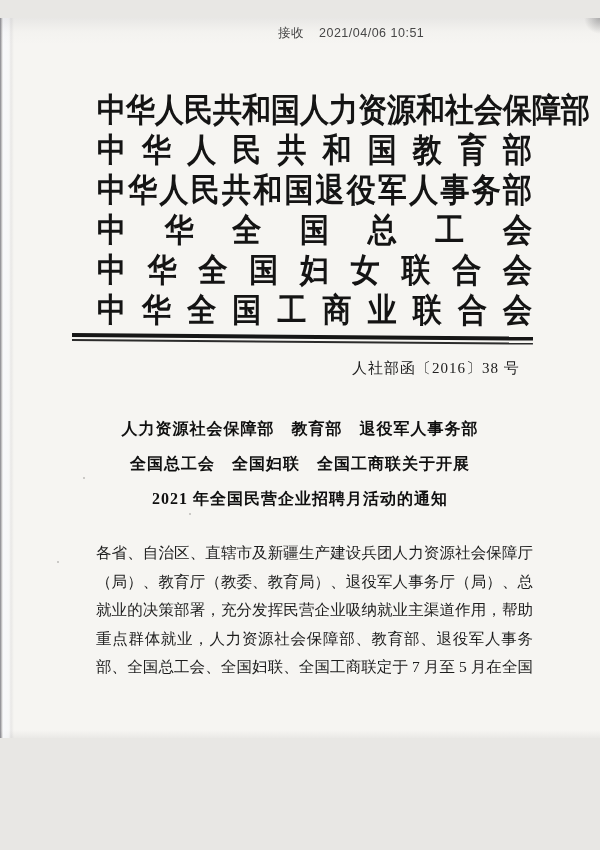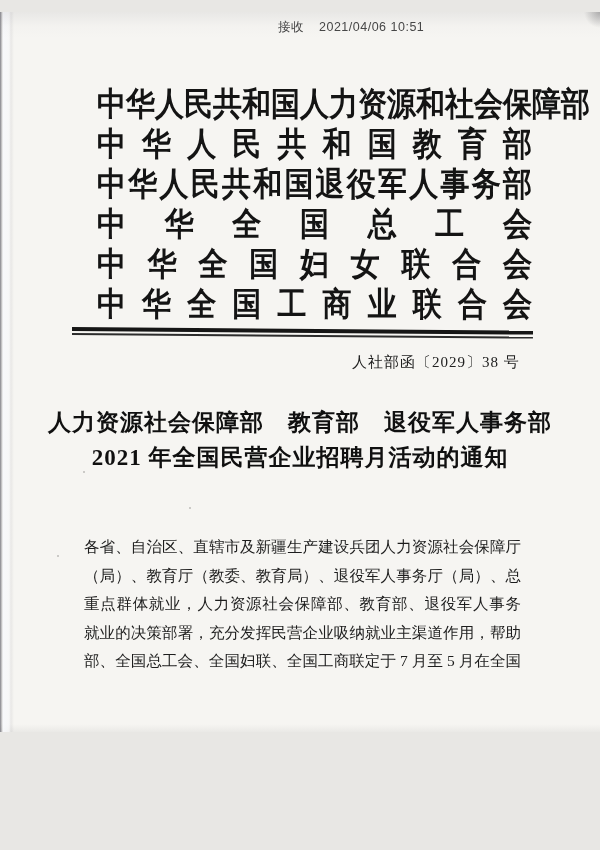--- a/index.html
+++ b/index.html
@@ -1,20 +1,20 @@
 <!DOCTYPE html>
 <html><head>
 <meta charset="utf-8">
 <style>
   html, body { margin: 0; padding: 0; background: #e8e7e4; }
   .page {
     position: relative;
     width: 600px;
     height: 720px;
-    margin: 12px auto;
+    margin: 18px auto;
     overflow: hidden;
     font-family: "Liberation Serif", "DejaVu Serif", serif;
     background-color: #f6f5f2;
     background-image:
       radial-gradient(circle at 600px 0px, rgba(30,30,35,0.30), rgba(30,30,35,0) 16px),
       linear-gradient(180deg, rgba(110,110,118,0.10) 0, rgba(110,110,118,0.02) 14px, rgba(0,0,0,0) 26px),
       linear-gradient(90deg, rgba(35,35,50,0.55) 0, rgba(35,35,50,0.15) 2px, rgba(248,249,252,0.9) 3px, rgba(248,249,252,0.55) 9px, rgba(60,60,80,0.07) 11px, rgba(0,0,0,0) 14px),
       linear-gradient(0deg, rgba(40,40,40,0.06) 0, rgba(0,0,0,0) 8px);
   }
   
@@ -51,23 +51,23 @@
 
   .doc-number {
     position: absolute; left: 352px; top: 341px;
     font-size: 15px; color: #202020; letter-spacing: 1px; white-space: nowrap;
   }
 
   .title {
     position: absolute; left: 0; top: 393px; width: 600px;
     text-align: center; font-weight: bold; color: #101010;
   }
-  .title-line { font-size: 23px; line-height: 35px; letter-spacing: 1px; white-space: nowrap; }
+  .title-line { font-size: 16px; line-height: 35px; letter-spacing: 1px; white-space: nowrap; }
 
-  .body-block { position: absolute; left: 84px; top: 521px; width: 437px; color: #1d1d1d; }
+  .body-block { position: absolute; left: 96px; top: 521px; width: 437px; color: #1d1d1d; }
   .b-line {
     height: 28.6px; line-height: 28.6px; font-size: 15.5px;
     text-align: justify; text-align-last: justify; overflow: hidden;
   }
   .b-line.short  { text-align-last: left; letter-spacing: 2px; }
   .b-line.indent { padding-left: 31px; }
 
   .rule-bottom {
     position: absolute; left: 63px; top: 730px; width: 465px;
     transform: rotate(1.05deg); transform-origin: left center;
@@ -96,32 +96,33 @@
     <div class="lh-line">中华全国总工会</div>
     <div class="lh-line">中华全国妇女联合会</div>
     <div class="lh-line">中华全国工商业联合会</div>
   </div>
 
   <div class="rule-top">
     <div class="thick"></div>
     <div class="thin"></div>
   </div>
 
-  <div class="doc-number">人社部函〔2029〕38 号</div>
+  <div class="doc-number">人社部函〔2016〕38 号</div>
 
   <div class="title">
     <div class="title-line">人力资源社会保障部　教育部　退役军人事务部</div>
+    <div class="title-line">全国总工会　全国妇联　全国工商联关于开展</div>
     <div class="title-line">2021 年全国民营企业招聘月活动的通知</div>
   </div>
 
   <div class="body-block">
     <div class="b-line">各省、自治区、直辖市及新疆生产建设兵团人力资源社会保障厅</div>
     <div class="b-line">（局）、教育厅（教委、教育局）、退役军人事务厅（局）、总工</div>
+    <div class="b-line">就业的决策部署，充分发挥民营企业吸纳就业主渠道作用，帮助</div>
     <div class="b-line">重点群体就业，人力资源社会保障部、教育部、退役军人事务</div>
-    <div class="b-line">就业的决策部署，充分发挥民营企业吸纳就业主渠道作用，帮助</div>
     <div class="b-line">部、全国总工会、全国妇联、全国工商联定于 7 月至 5 月在全国</div>
   </div>
 
   <div class="rule-bottom">
     <div class="thin"></div>
     <div class="thick"></div>
   </div>
 
 </div>
 

